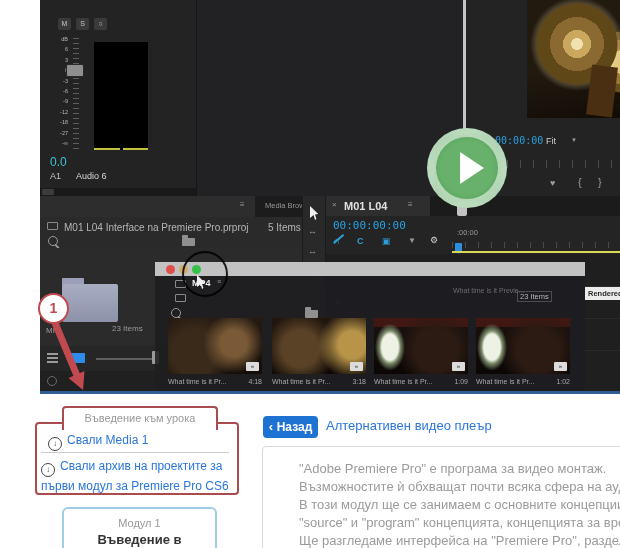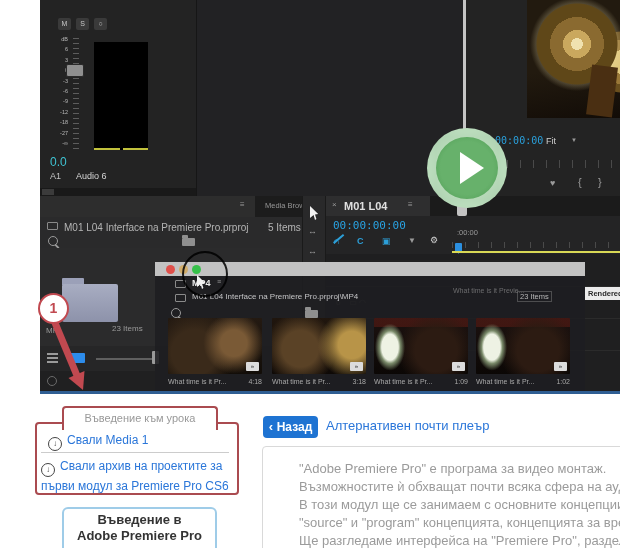--- a/index.html
+++ b/index.html
@@ -201,21 +201,20 @@
   <div class="panel" style="left:115px;top:262px;width:430px;height:129px;background:rgba(30,30,33,0.88);z-index:30;">
     <div class="abs" style="left:0;top:0;width:430px;height:14px;background:rgba(208,208,208,0.92);">
       <div class="light" style="left:11px;background:#df4f4a;"></div>
       <div class="light" style="left:24px;background:#d8a13c;opacity:.65;"></div>
       <div class="light" style="left:37px;background:#36c04a;"></div>
     </div>
     <div class="abs ic-bin" style="left:20px;top:18px;"></div>
     <span class="abs" style="left:37px;top:16px;font-size:9px;font-weight:bold;color:#ececec;">MP4</span>
     <span class="abs" style="left:62px;top:16px;font-size:7px;color:#9a9a9a;">≡</span>
     <div class="abs ic-bin" style="left:20px;top:32px;"></div>
-    <span class="abs" style="left:37px;top:30px;font-size:8px;color:#c4c4c6;white-space:nowrap;">M01 L04 Interface na Premiere Pro.prproj\MP4</span>
     <span class="abs" style="left:298px;top:25px;font-size:7px;color:rgba(170,170,170,.55);white-space:nowrap;">What time is it Previe...</span>
     <span class="abs" style="left:362px;top:29px;font-size:7.5px;color:#b8b8b8;border:1px solid rgba(150,150,150,.4);padding:0 2px;">23 Items</span>
     <div class="abs ic-search" style="left:16px;top:46px;"></div>
     <div class="abs ic-folder" style="left:150px;top:48px;"></div>
 
     <div class="thumb warm" style="left:13px;">
         <div class="badge">»</div>
       </div>
     <div class="thumb warm" style="left:117px;background:
         radial-gradient(circle at 85% 48%, #b89448 0 16%, rgba(0,0,0,0) 40%),
@@ -258,25 +257,26 @@
 <div id="dlbox" class="abs"></div>
 <div id="divider1" class="abs"></div>
 <div class="abs" style="left:48px;top:430px;z-index:7;">
   <span class="dl-ic">↓</span><span class="bluelink">Свали Media 1</span>
 </div>
 <div class="abs" style="left:41px;top:457px;width:188px;line-height:16px;z-index:7;">
   <span class="dl-ic">↓</span><span class="bluelink">Свали архив на проектите за първи модул за Premiere Pro CS6</span>
 </div>
 
 <div id="modbox" class="abs">
+  <div style="color:#999;font-size:11px;margin-top:8px;">Модул 1</div>
   <div style="color:#333;font-size:13px;font-weight:bold;margin-top:3px;line-height:16px;padding:0 12px;">Въведение в Adobe Premiere Pro</div>
 </div>
 
 <div id="backbtn" class="abs"><span style="font-size:13px;">‹ </span><span>Назад</span></div>
-<a class="abs bluelink" style="left:326px;top:418px;font-size:13px;">Алтернативен почти плеър</a>
+<a class="abs bluelink" style="left:326px;top:418px;font-size:13px;">Алтернативен видео плеър</a>
 
 <div id="descbox" class="abs">
   <div class="descline">"Adobe Premiere Pro" е програма за видео монтаж.</div>
   <div class="descline">Възможностите ѝ обхващат почти всяка сфера на аудиовизуалното</div>
   <div class="descline">В този модул ще се занимаем с основните концепции, принципите</div>
   <div class="descline">"source" и "program" концепцията, концепцията за времева линия.</div>
   <div class="descline">Ще разгледаме интерфейса на "Premiere Pro", разделението на отделните</div>
 
 </div>
 

